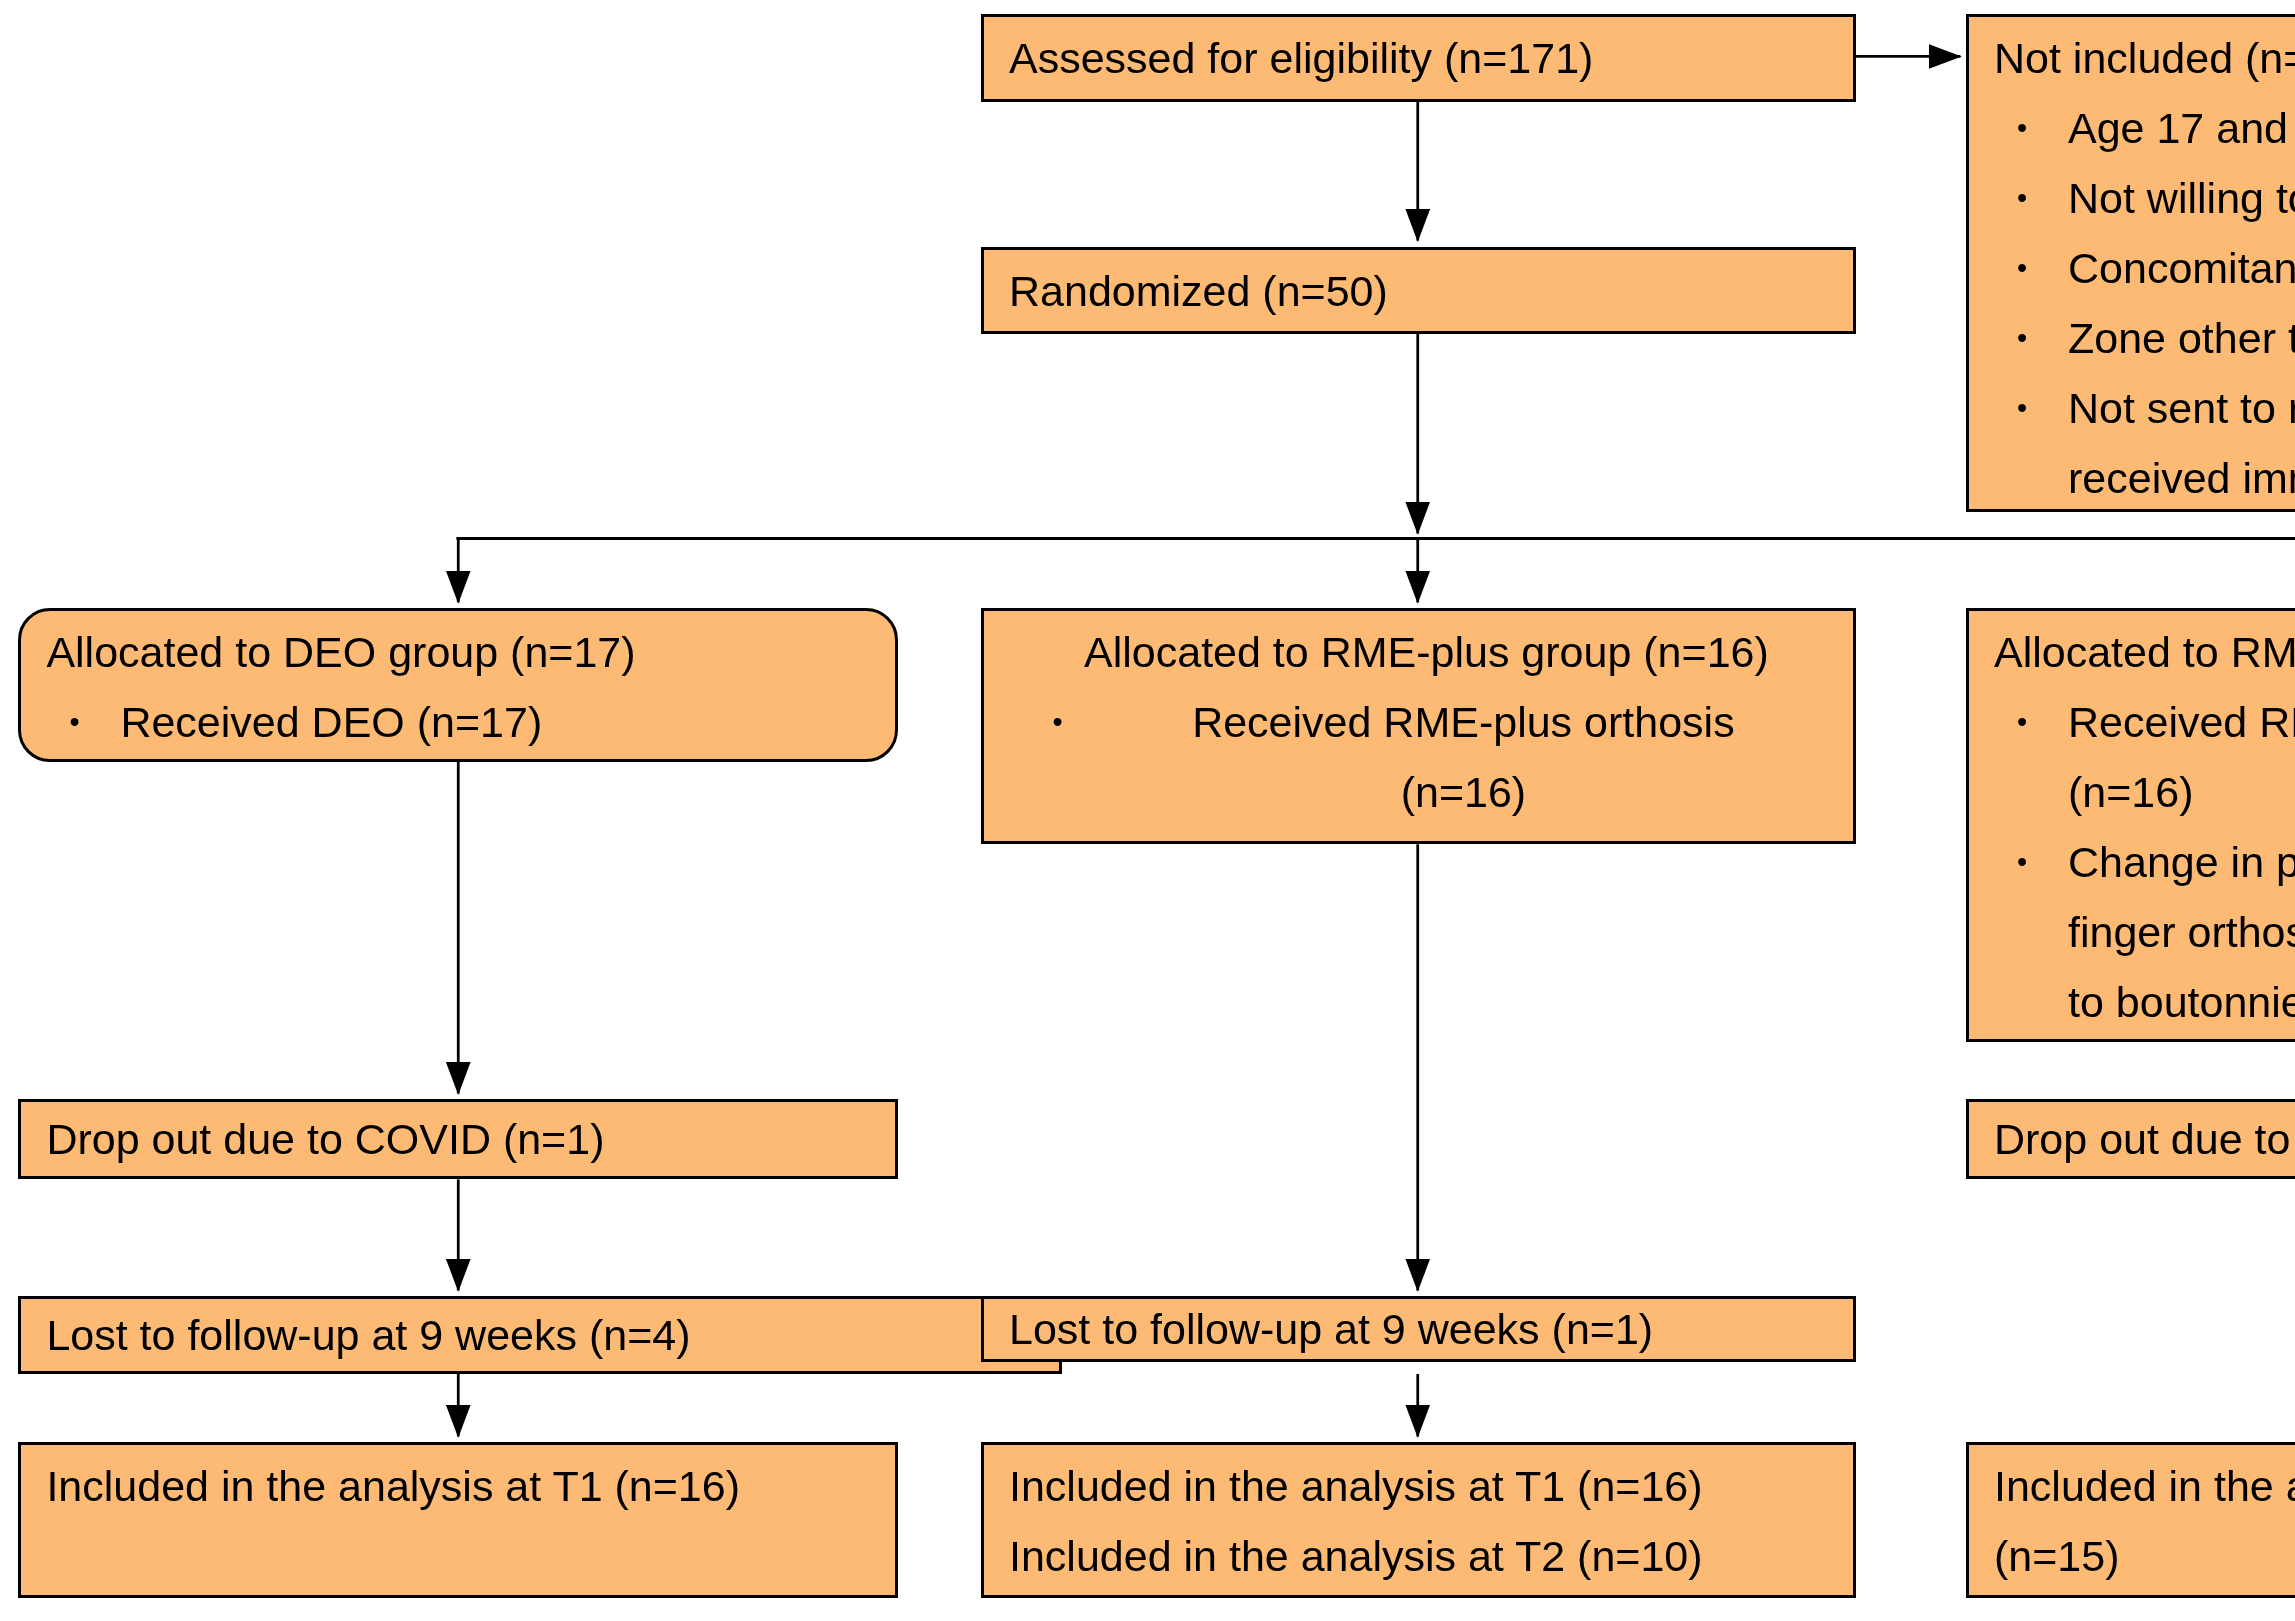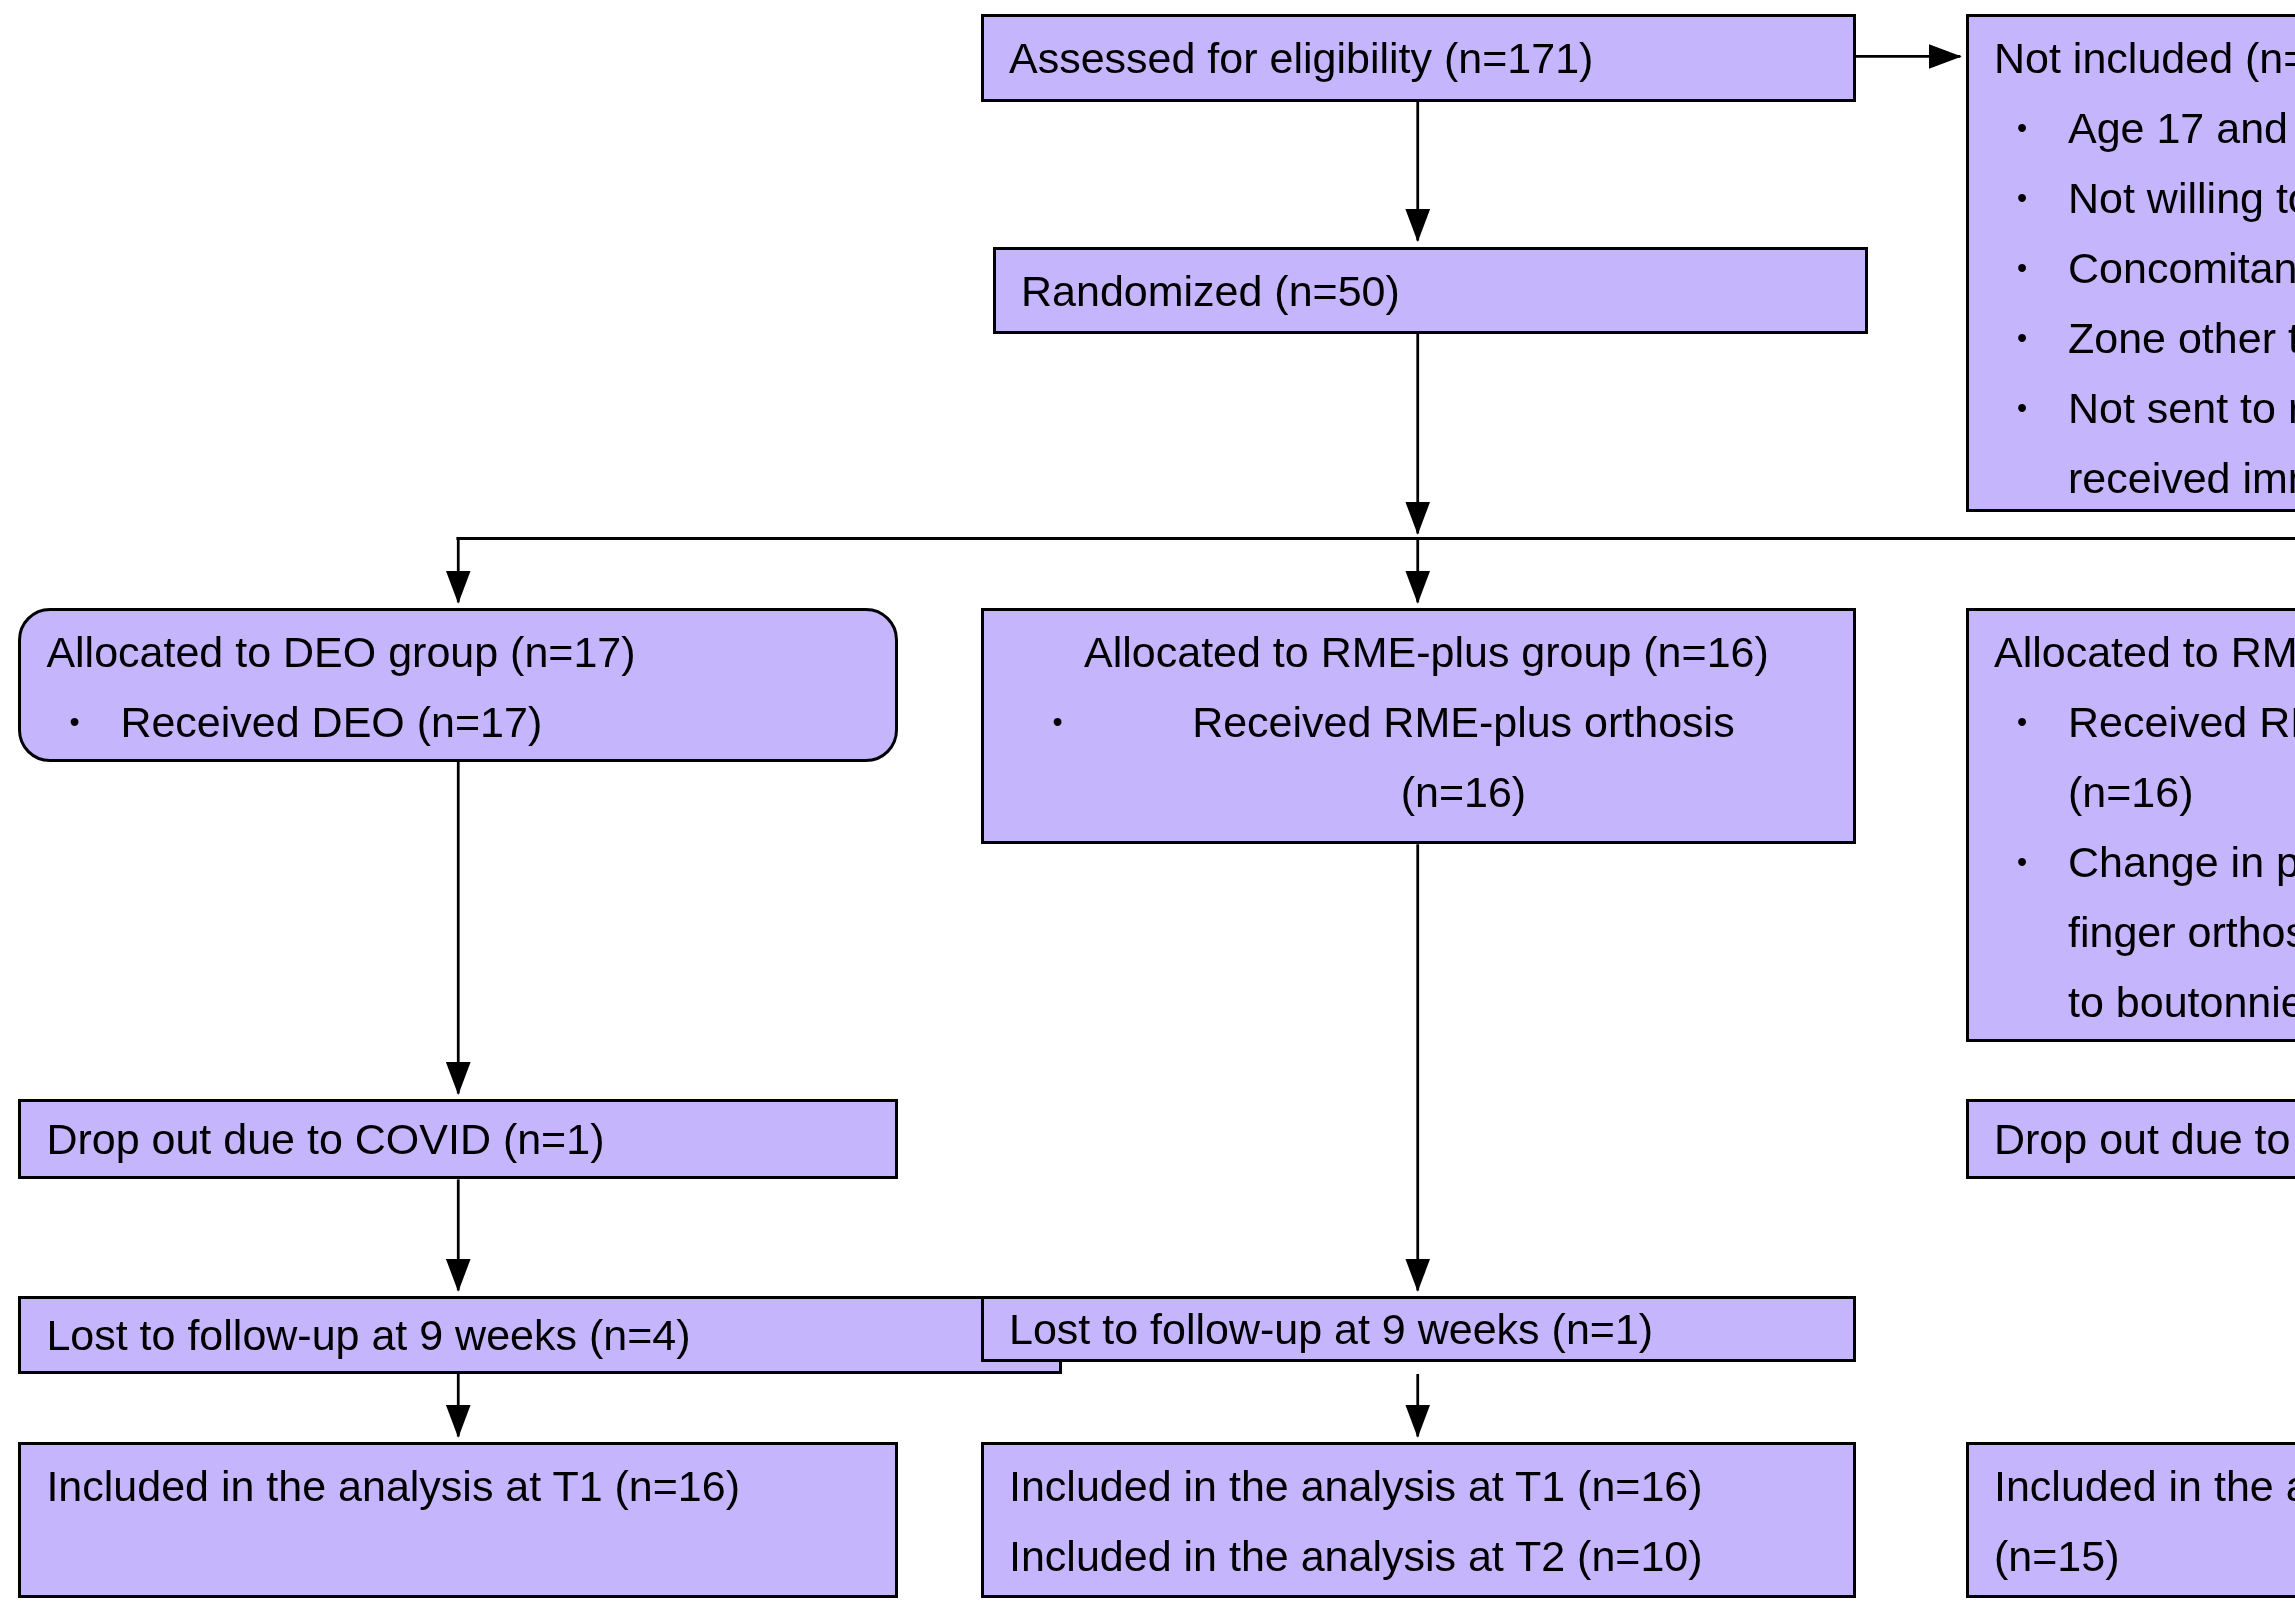--- a/index.html
+++ b/index.html
@@ -8,36 +8,36 @@
     width:2863px;
     height:1621px;
     background:#ffffff;
     font-family:"Liberation Sans", sans-serif;
     color:#000000;
   }
   .box{
     position:absolute;
     box-sizing:border-box;
     border:3.7px solid #000000;
-    background:#c4b5fd;
+    background:#fdba74;
     font-size:43px;
     line-height:70px;
     padding:6.4px 9.2px 6.4px 25px;
     overflow:hidden;
   }
   .box--center{display:flex;align-items:center;padding-top:0;padding-bottom:0;}
   .box-title,.box-text,.box-line{white-space:pre-wrap;}
   .bullet{display:flex;padding-left:23px;}
   .bullet-glyph{flex:none;width:51px;font-size:29px;line-height:70px;}
   .bullet-lines{flex:1;min-width:0;}
 
   
   #box-assessed          {left:981px;top:13.8px;  width:875px;height:88px;}
   #box-not-included      {left:1966px;top:13.8px;  width:871px;height:498px;}
-  #box-randomized        {left:981px;top:247px; width:875px;height:87px;margin-left:12px;}
+  #box-randomized        {left:981px;top:247px; width:875px;height:87px;}
   #box-alloc-deo         {left:18.4px;  top:608px;width:880px;height:154px;border-radius:32px;}
   #box-alloc-rme-plus    {left:981px;top:608px;width:875px;height:236px;text-align:center;}
   #box-alloc-rme-only    {left:1966px;top:608px;width:871px;height:434px;}
   #box-dropout-deo       {left:18.4px;  top:1099px;width:880px;height:80px;}
   #box-dropout-rme-only  {left:1966px;top:1099px;width:871px;height:80px;}
   #box-lost-deo          {left:18.4px;  top:1296px;width:1044px;height:78px;}
   #box-lost-rme-plus     {left:981px;top:1296px;width:875px;height:66px;}
   #box-included-deo      {left:18.4px;  top:1442px;width:880px;height:156px;}
   #box-included-rme-plus {left:981px;top:1442px;width:875px;height:156px;}
   #box-included-rme-only {left:1966px;top:1442px;width:871px;height:156px;}

